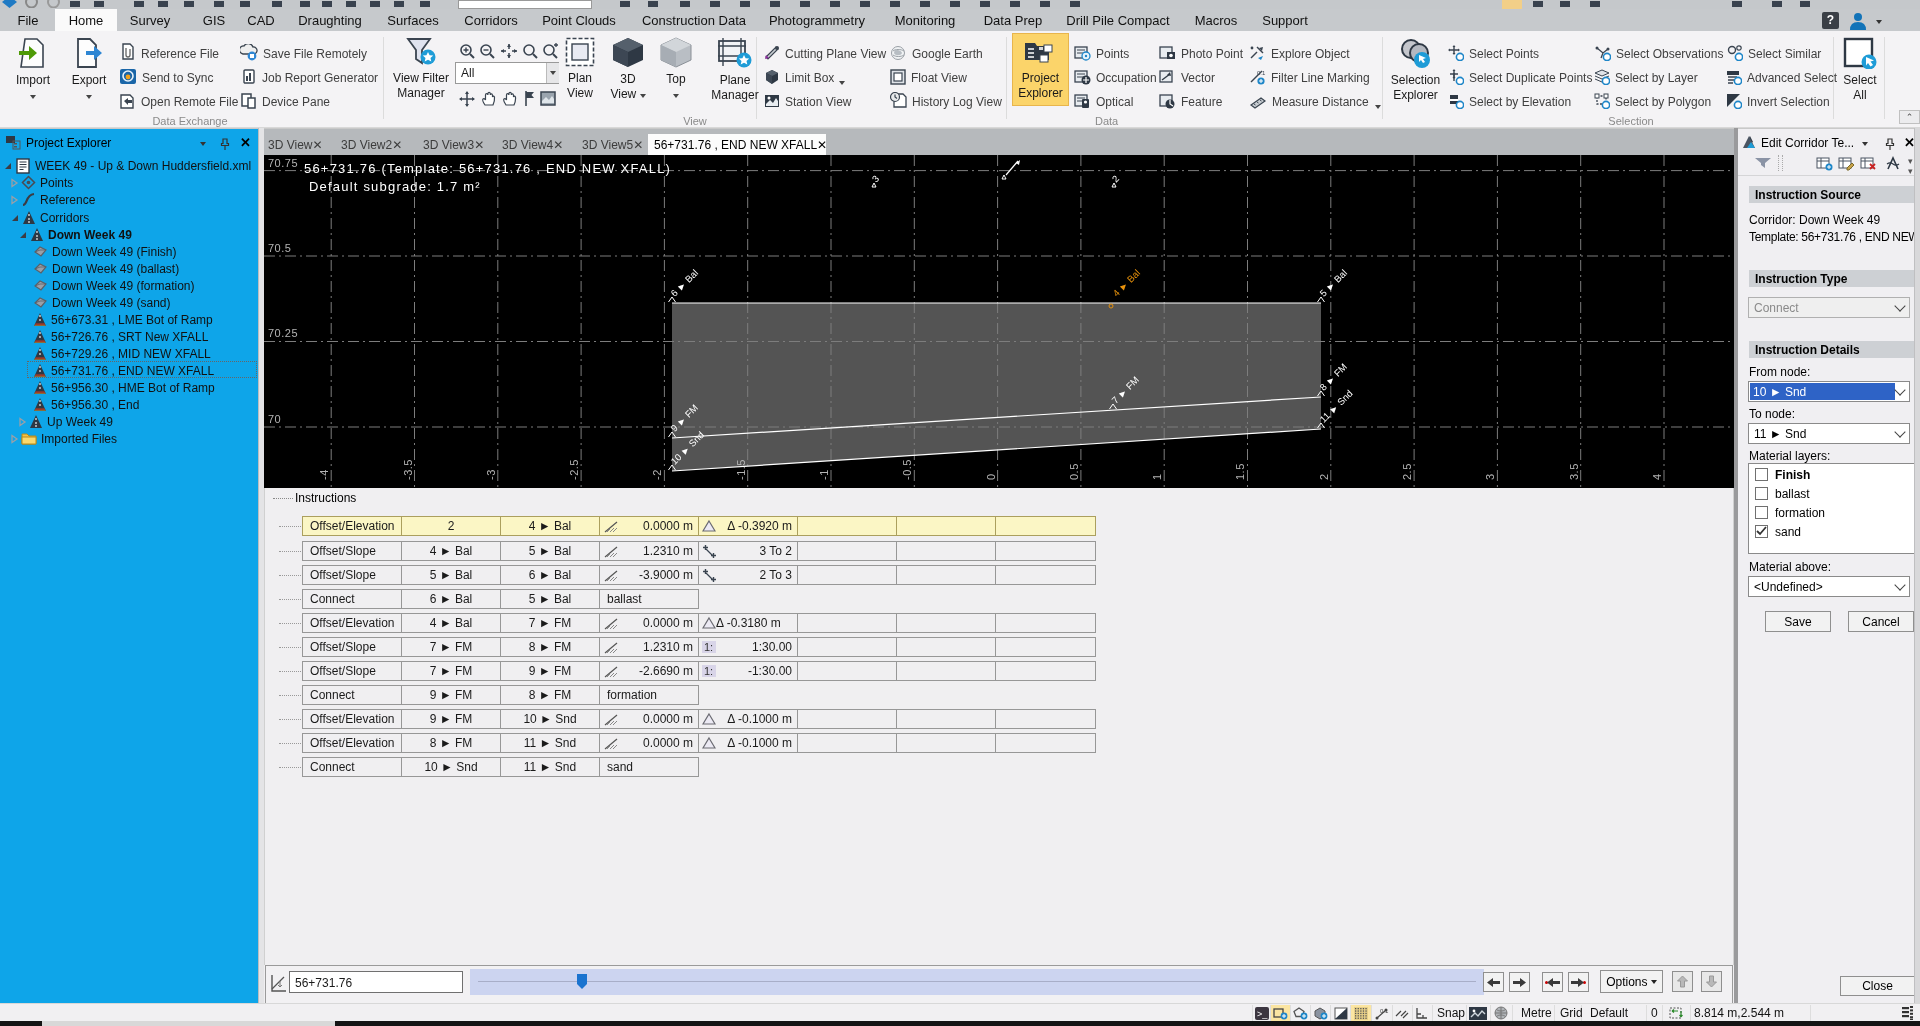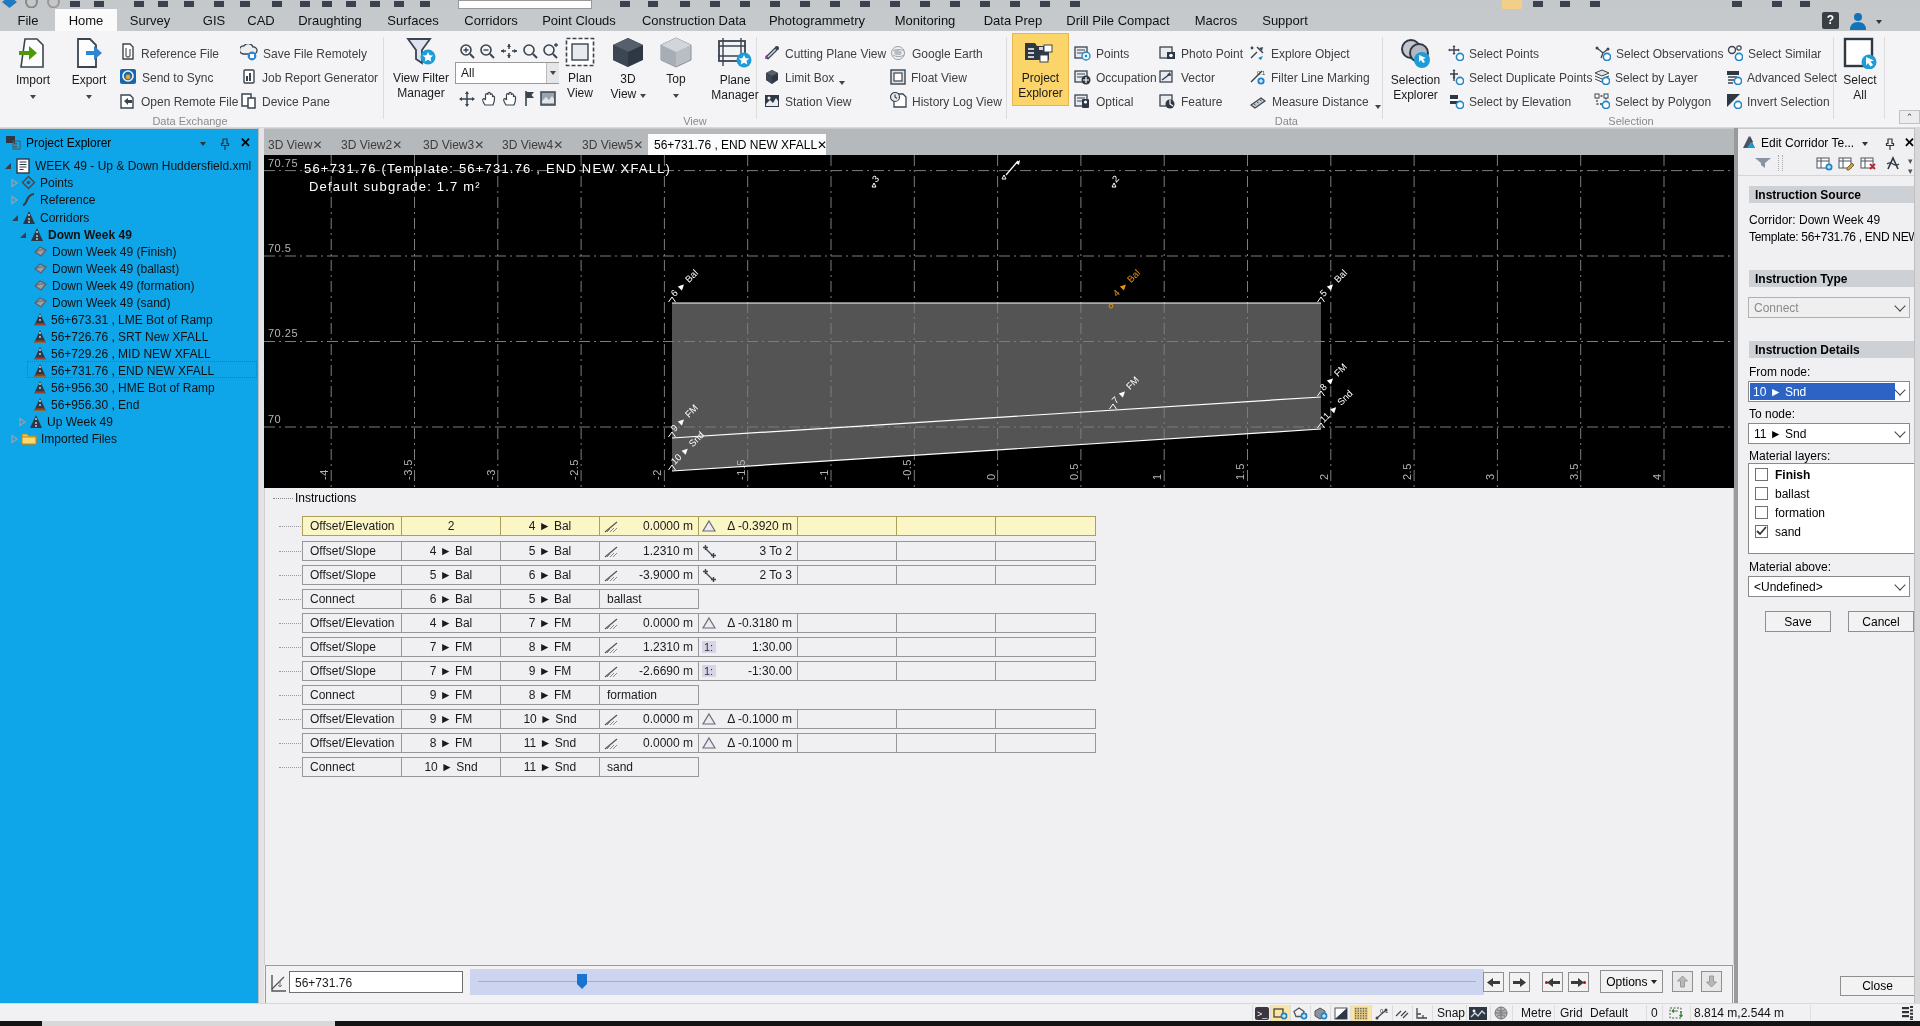--- a/index.html
+++ b/index.html
@@ -96,21 +96,21 @@
 <div class="a" style="left:1822px;top:3px;width:17px;height:17px;background:#3a3f46;color:#fff;font-size:12px;font-weight:bold;text-align:center;line-height:17px;border-radius:2px">?</div>
 <svg class="a" style="left:1848px;top:2px" width="20" height="19">
       <circle cx="10" cy="6" r="4" fill="#1273b8"></circle>
       <path d="M2 19 Q2 11 10 11 Q18 11 18 19 Z" fill="#1273b8"></path>
     </svg>
 <div class="a dar" style="left:1876px;top:11px;border-top-color:#333"></div>
 </div>
 <div class="a" style="left:0;top:31px;width:1920px;height:97px;background:#f4f3f5;border-bottom:1px solid #d8d8d8">
 <div class="gl" style="left:120px;width:140px;text-align:center">Data Exchange</div>
 <div class="gl" style="left:625px;width:140px;text-align:center">View</div>
-<div class="gl" style="left:1158px;width:140px;text-align:right">Data</div>
+<div class="gl" style="left:1095px;width:140px;text-align:left">Data</div>
 <div class="gl" style="left:1561px;width:140px;text-align:center">Selection</div>
 <div class="gsep" style="left:383px"></div>
 <div class="gsep" style="left:756px"></div>
 <div class="gsep" style="left:1006px"></div>
 <div class="gsep" style="left:1382px"></div>
 <div class="gsep" style="left:1833px"></div>
 <div class="gsep" style="left:1884px"></div>
 <div class="big" style="left:7px;top:6px;width:52px"><div><svg width="30" height="32" viewBox="0 0 30 32">
           <path d="M7 2h12l6 6v22H7H3z" fill="#fdfdfd" stroke="#3a4450" stroke-width="1.6"></path>
           <path d="M1 14h10v-5l8 7-8 7v-5H1z" fill="#4e9a06"></path>
@@ -876,21 +876,21 @@
           <rect x="0" y="0" width="17" height="15" fill="none"></rect>
           <path d="M2 13L14 3" stroke="#555" stroke-width="1.2"></path>
           <path d="M4 13l3-3M7 13l4-4M10 13l4-4" stroke="#888" stroke-width="1"></path>
         </svg>
         <span style="flex:1;text-align:right;padding-right:5px">0.0000 m</span>
       </div>
       <div class="cell " style="width:100px">
         <svg width="14" height="14" style="margin:0 0 0 3px">
           <path d="M7 2L13 12H1z" fill="#eceaf4" stroke="#6a6a72" stroke-width="1.2"></path>
         </svg>
-        <span style="flex:1;text-align:right;padding-right:5px">Δ -0.3180 m</span>
+        <span style="flex:1;text-align:left;padding-right:5px">Δ -0.3180 m</span>
       </div>
       <div class="cell cc" style="width:100px"></div>
       <div class="cell cc" style="width:100px"></div>
       <div class="cell cc" style="width:101px"></div>
     </div>
 <div class="irow" style="left:0px;top:149px">
       <div class="a" style="left:14px;top:10px;width:22px;border-top:1px dotted #999"></div>
       <div style="width:38px;flex:none"></div>
       <div class="cell cl" style="width:100px">Offset/Slope</div>
       <div class="cell cc" style="width:100px">7 ► FM</div>

